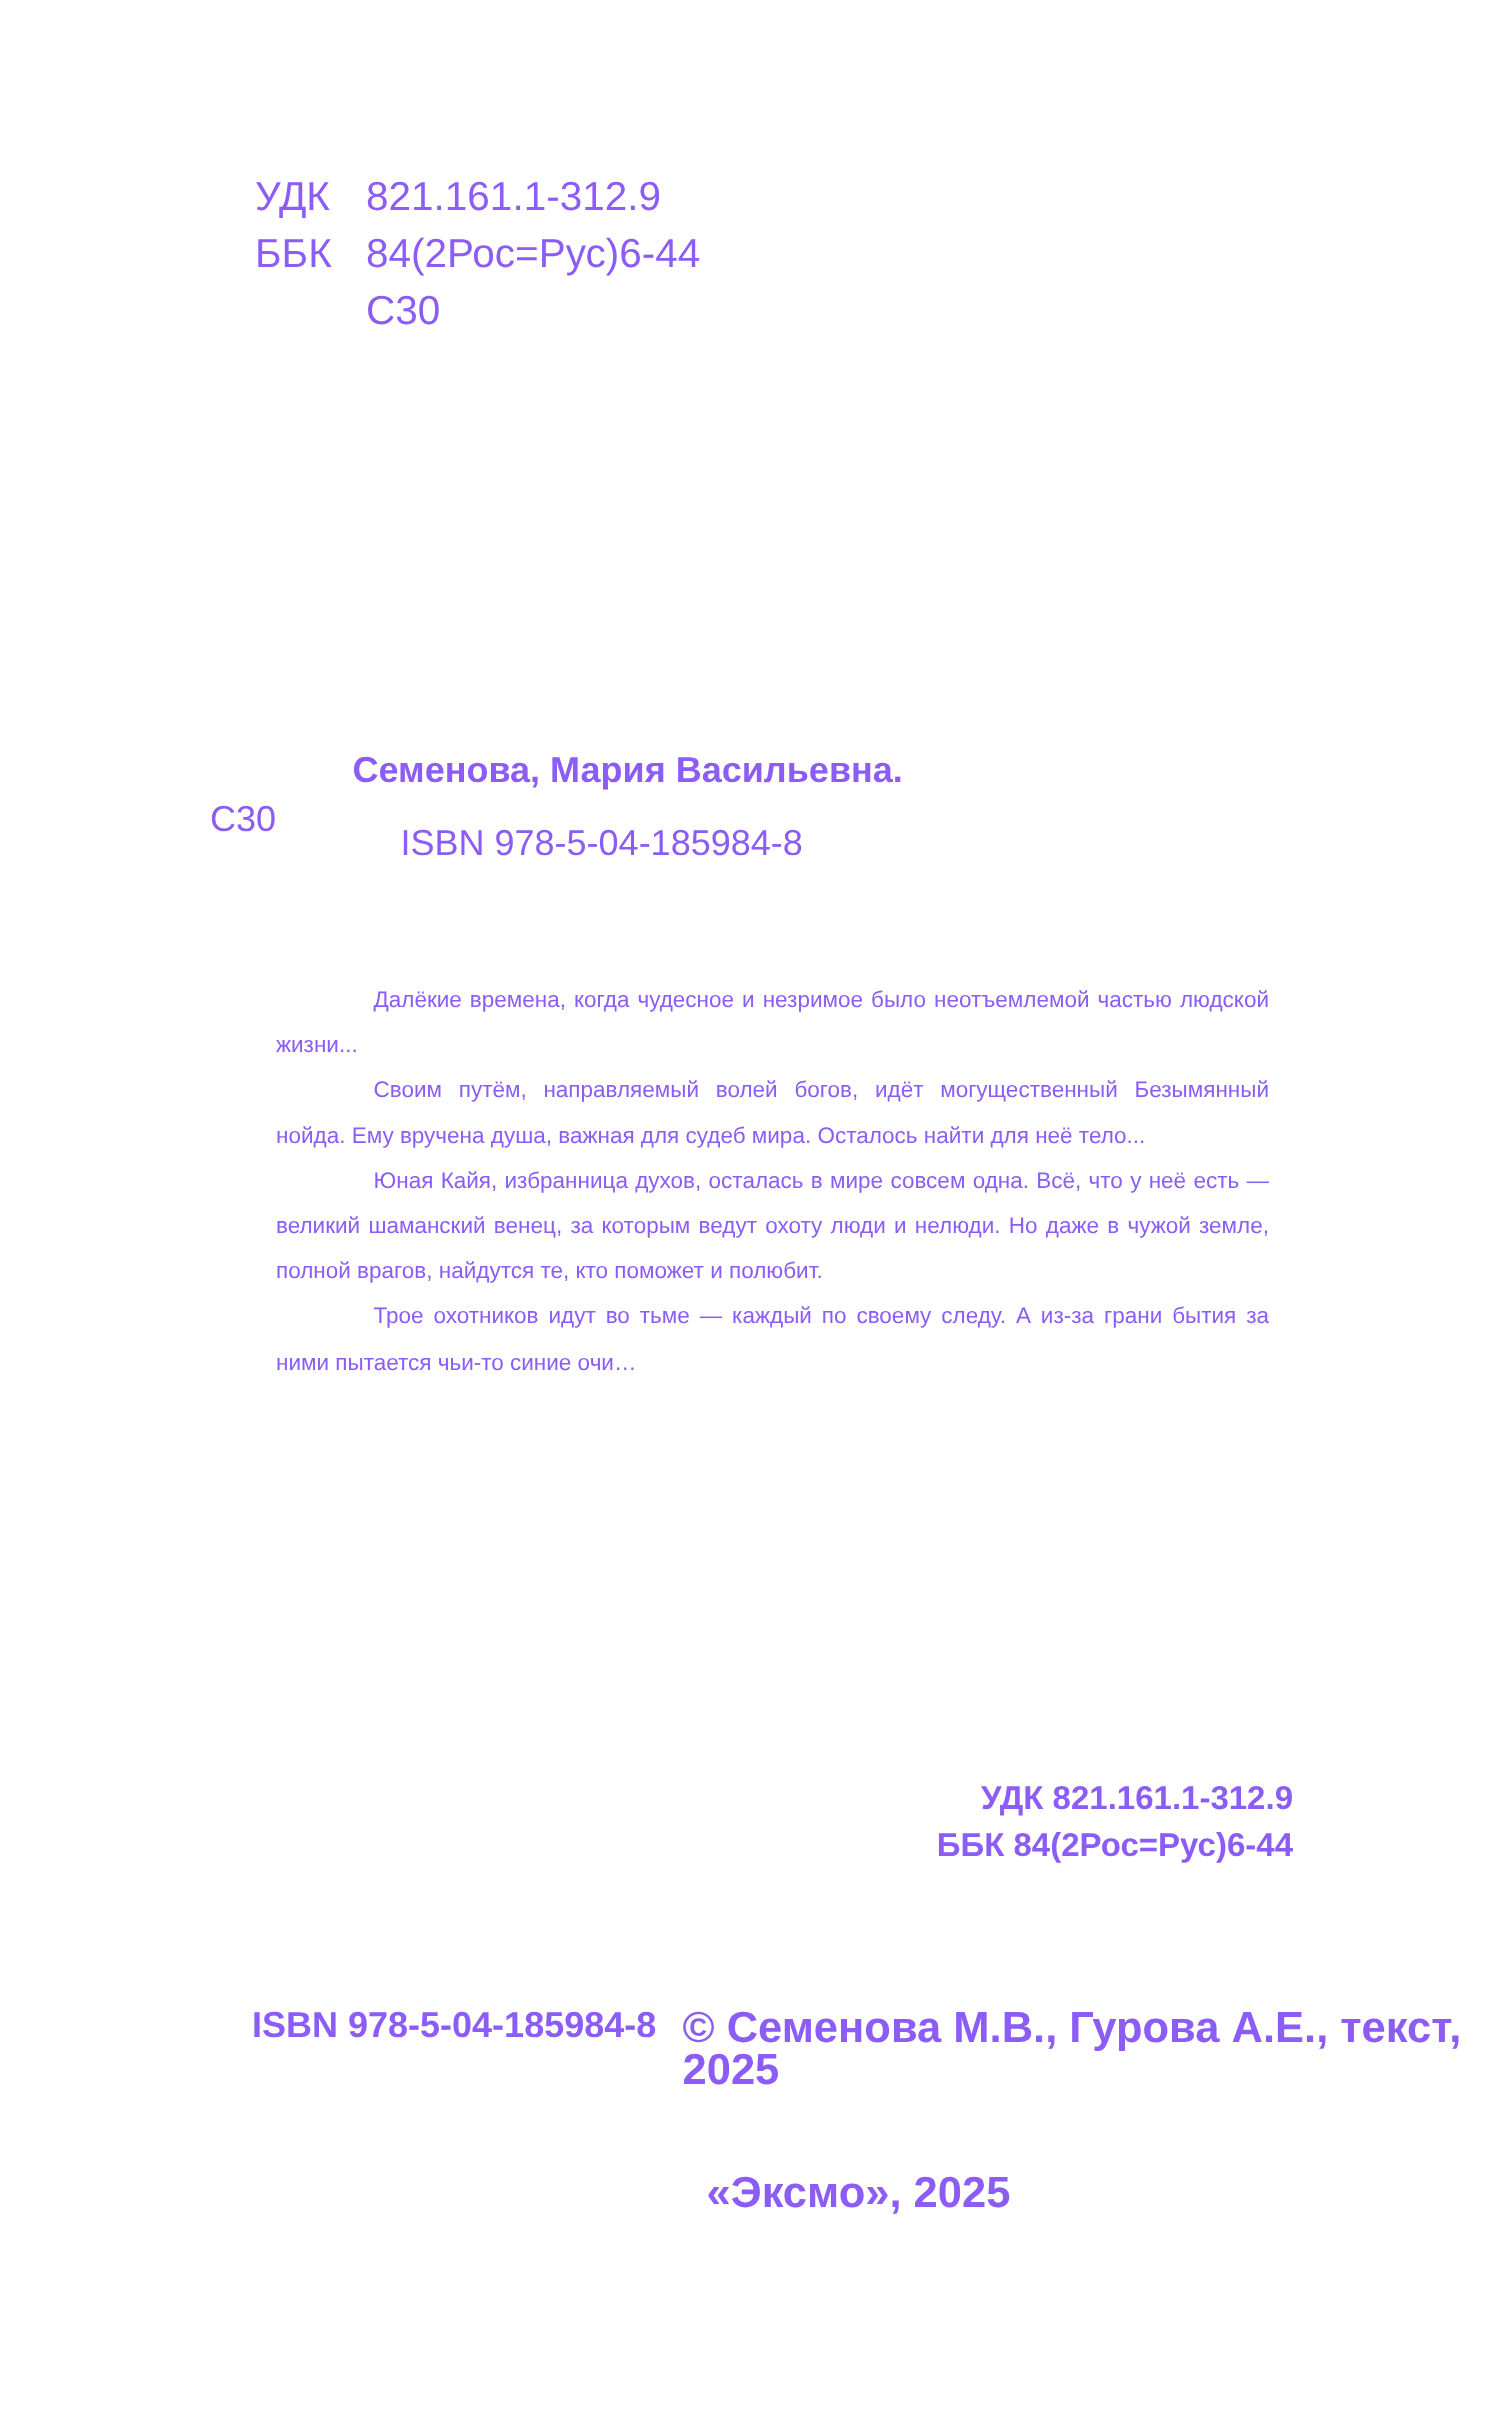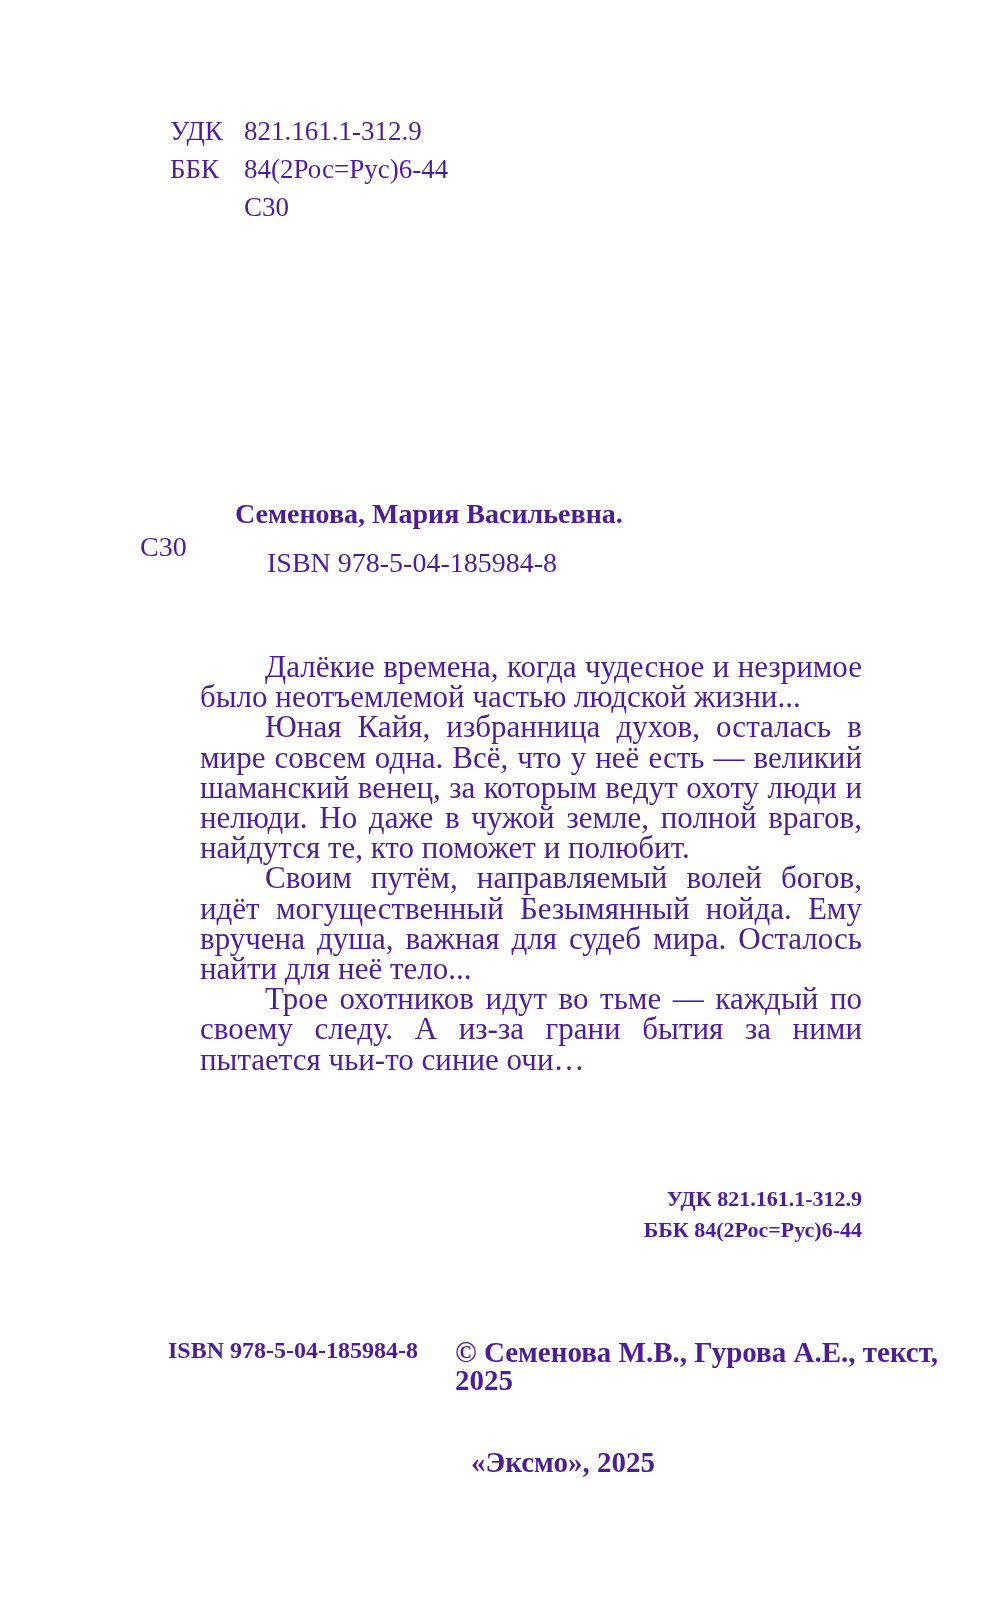--- a/index.html
+++ b/index.html
@@ -5,22 +5,22 @@
   html, body {
     margin: 0;
     padding: 0;
     background: #ffffff;
   }
   .page {
     position: relative;
     width: 1000px;
     height: 1616px;
     background: #ffffff;
-    font-family: Liberation Serif, serif;
-    color: #4c1d95;
+    font-family: Liberation Sans, sans-serif;
+    color: #8b5cf6;
     overflow: hidden;
   }
   
   .header {
     position: absolute;
     left: 170px;
     top: 112px;
     font-size: 27px;
     line-height: 38px;
   }
@@ -37,21 +37,21 @@
     line-height: 30px;
   }
   .credits-line2 { margin-top: 22px; }
   .italic { font-style: italic; }
   
   .biblio {
     position: absolute;
     left: 170px;
     top: 497px;
     width: 692px;
-    font-size: 28px;
+    font-size: 24px;
     line-height: 33px;
   }
   .biblio-author {
     margin-left: 65px;
     font-weight: bold;
   }
   .biblio-entry {
     position: relative;
     padding-left: 30px;
     text-indent: 66px;
@@ -63,24 +63,24 @@
     top: 0;
     text-indent: 0;
   }
   .biblio-isbn {
     margin-left: 97px;
     margin-top: 16px;
   }
   
   .annotation {
     position: absolute;
-    left: 200px;
+    left: 184px;
     top: 652px;
     width: 662px;
-    font-size: 31px;
+    font-size: 15px;
     line-height: 30.2px;
     text-align: justify;
   }
   .annotation p {
     margin: 0;
     text-indent: 65px;
   }
   
   .footer-codes {
     position: absolute;
@@ -132,22 +132,22 @@
   <div class="biblio">
     <div class="biblio-author">Семенова, Мария Васильевна.</div>
     <div class="biblio-entry">
       <span class="biblio-code">С30</span>
     </div>
     <div class="biblio-isbn">ISBN 978-5-04-185984-8</div>
   </div>
 
   <div class="annotation">
     <p>Далёкие времена, когда чудесное и незримое было неотъемлемой частью людской жизни...</p>
+    <p>Своим путём, направляемый волей богов, идёт могущественный Безымянный нойда. Ему вручена душа, важная для судеб мира. Осталось найти для неё тело...</p>
     <p>Юная Кайя, избранница духов, осталась в мире совсем одна. Всё, что у неё есть — великий шаманский венец, за которым ведут охоту люди и нелюди. Но даже в чужой земле, полной врагов, найдутся те, кто поможет и полюбит.</p>
-    <p>Своим путём, направляемый волей богов, идёт могущественный Безымянный нойда. Ему вручена душа, важная для судеб мира. Осталось найти для неё тело...</p>
     <p>Трое охотников идут во тьме — каждый по своему следу. А из-за грани бытия за ними пытается чьи-то синие очи…</p>
   </div>
 
   <div class="footer-codes">
     <div>УДК 821.161.1-312.9</div>
     <div>ББК 84(2Рос=Рус)6-44</div>
   </div>
 
   <div class="copyright">
     <div>© Семенова М.В., Гурова А.Е., текст, 2025</div>

